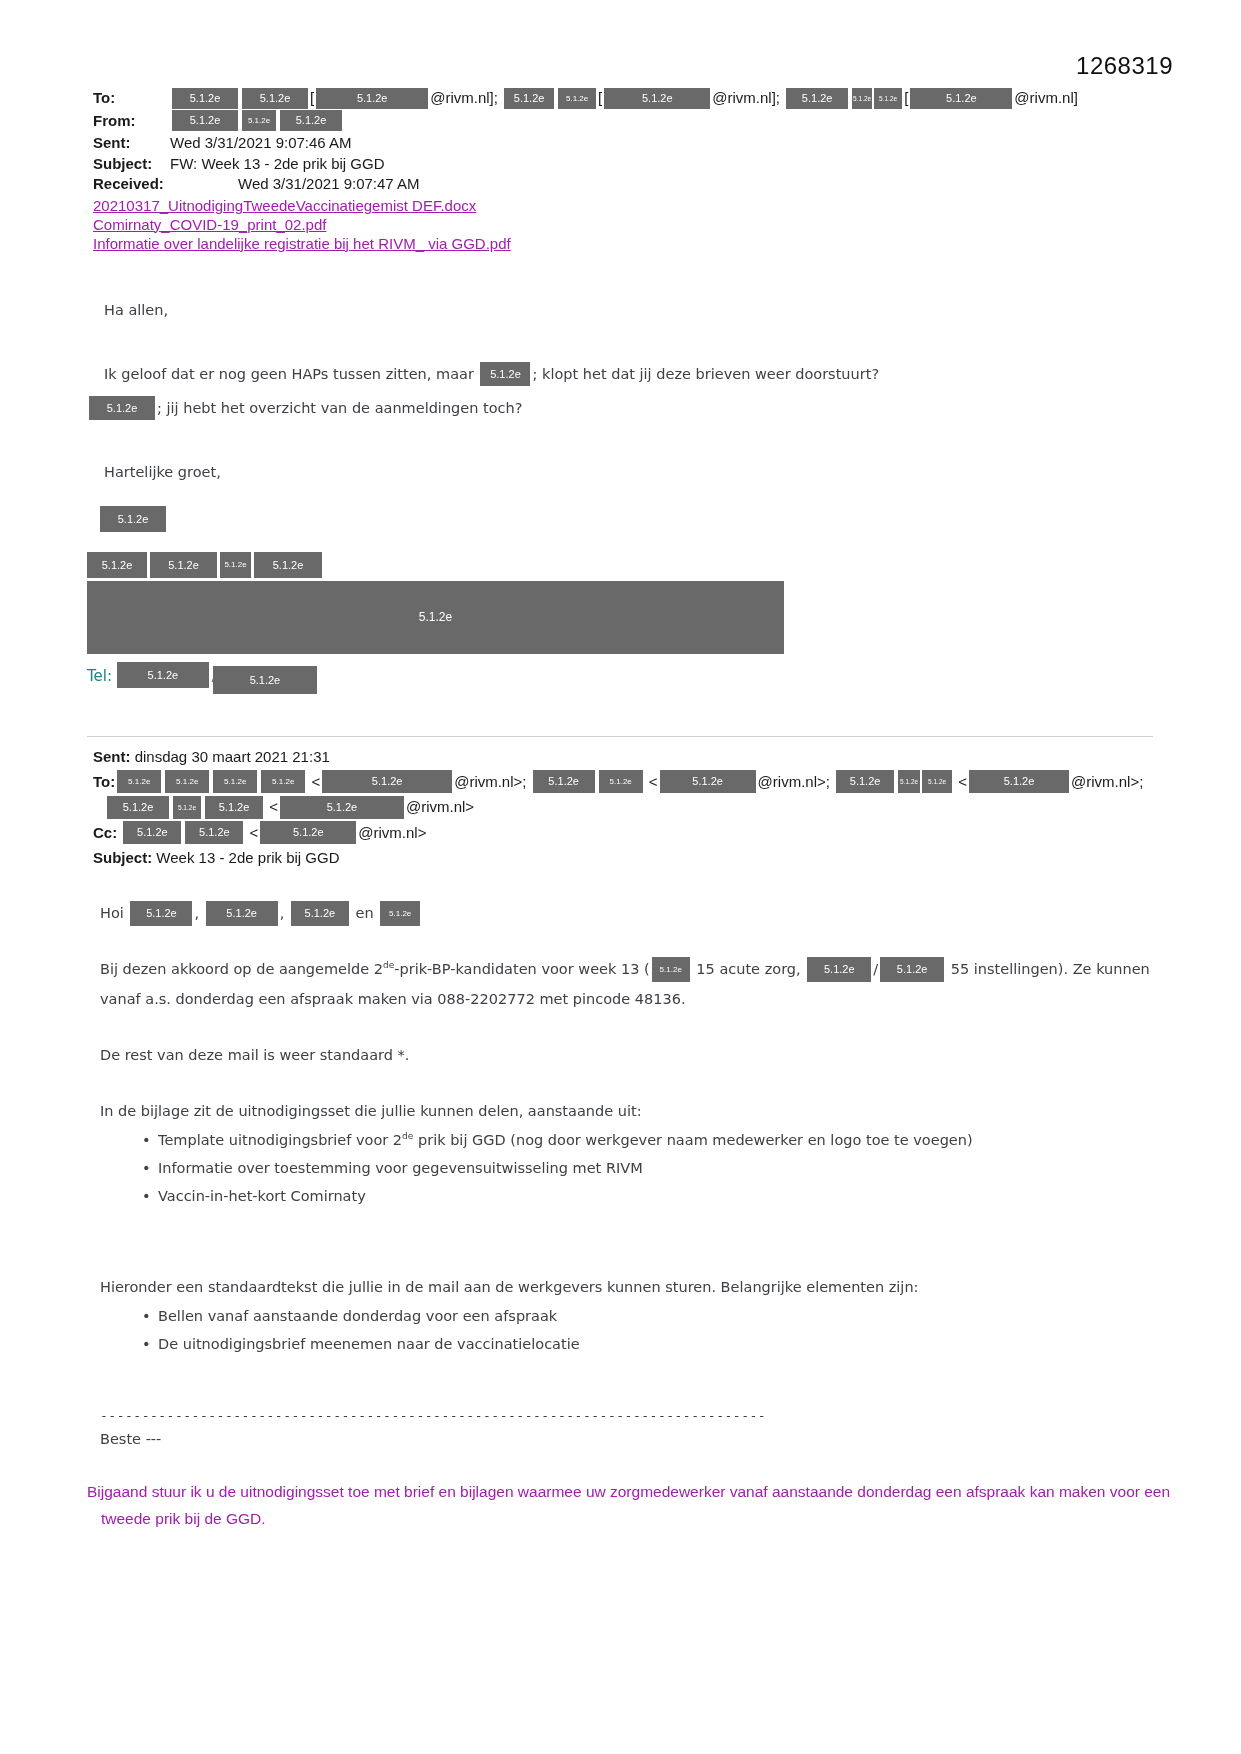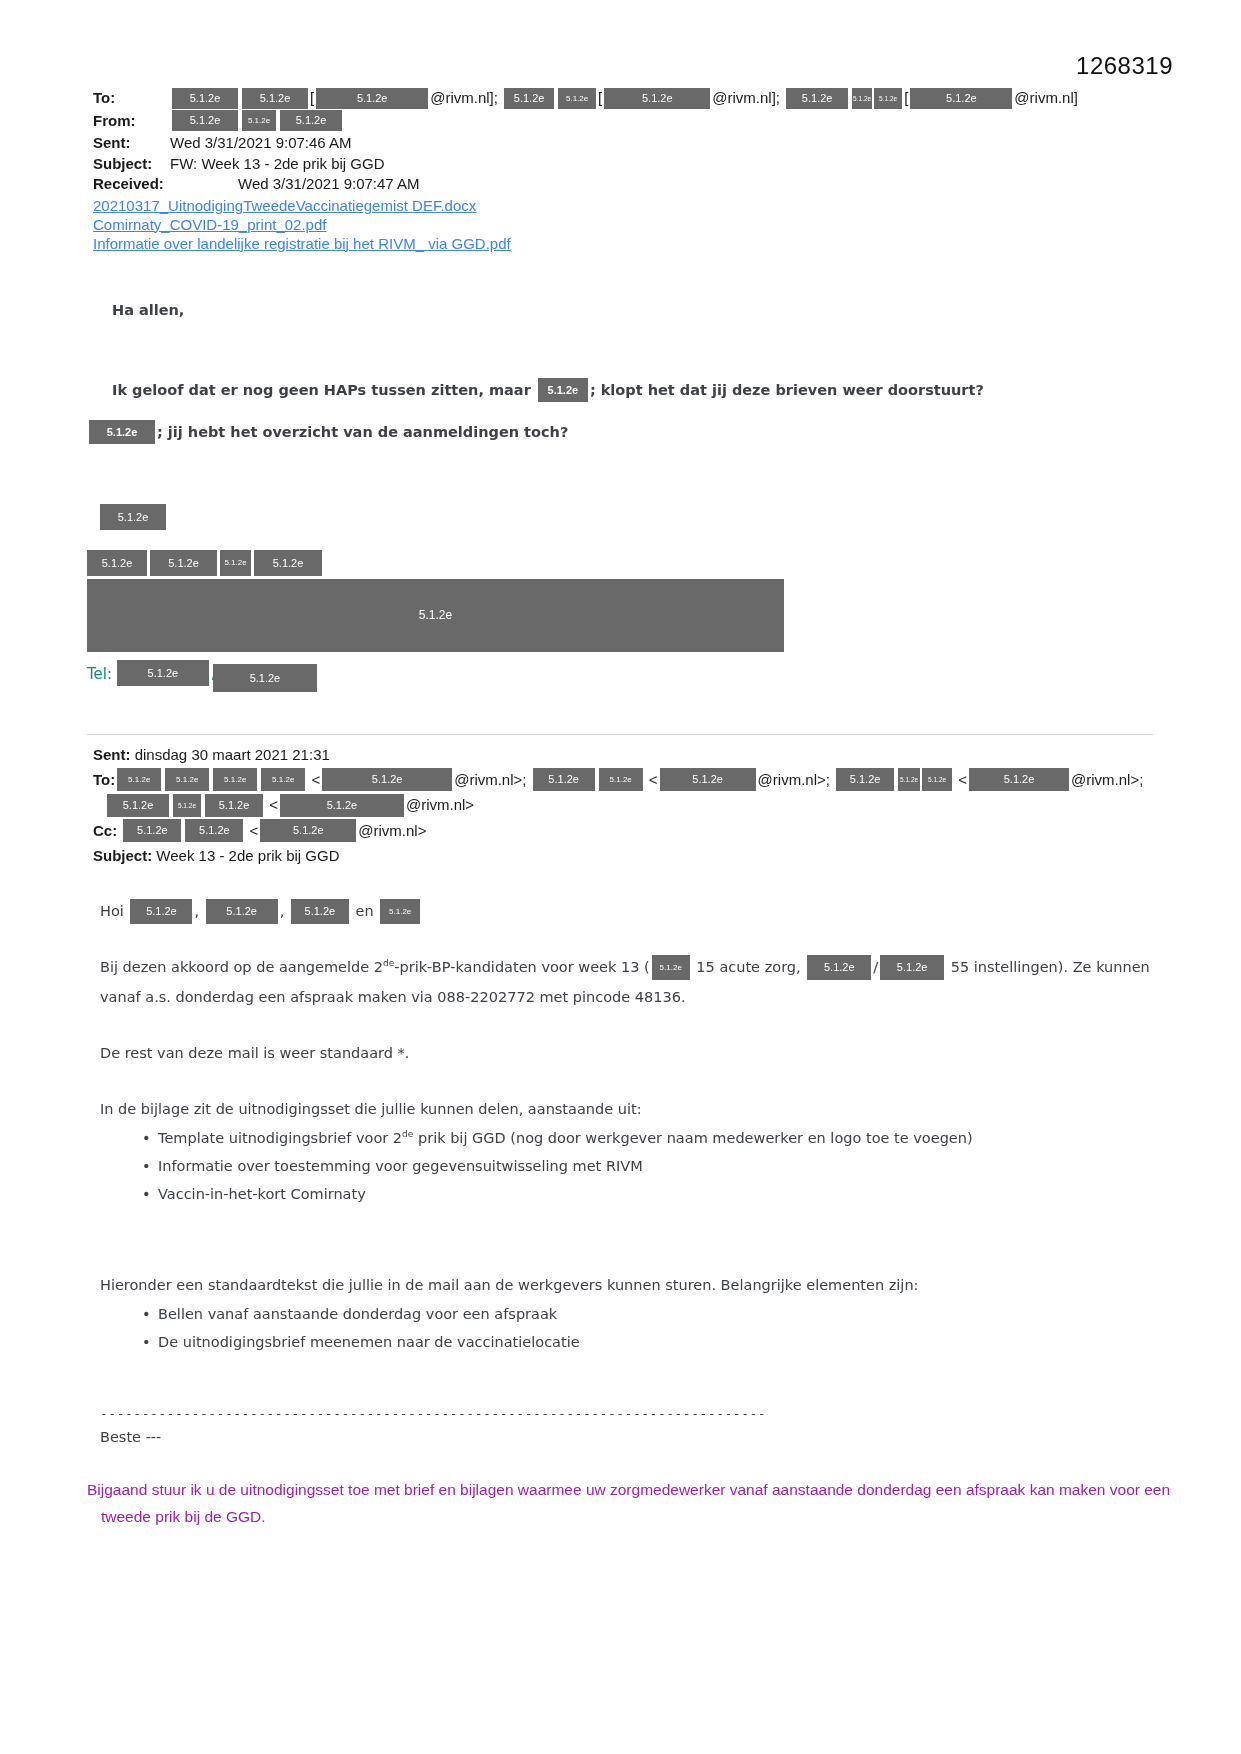--- a/index.html
+++ b/index.html
@@ -16,26 +16,26 @@
   .rx.h24{height:24px;line-height:24px;}
   .rx.h26{height:26px;line-height:26px;}
 
   
   .hdr1{margin:88px 0 0 93px;font-size:15px;line-height:19.5px;}
   .hdr1 .row{display:flex;margin-bottom:1px;align-items:flex-start;}
   .hdr1 .lbl{font-weight:bold;width:77px;flex:0 0 77px;}
   .hdr1 .val{white-space:nowrap;}
   .hdr1 .val.rcv{padding-left:68px;}
   .links{margin:2px 0 0 93px;font-size:15px;line-height:19px;}
-  .links a{color:#3b82f6;text-decoration:underline;display:block;cursor:pointer;}
+  .links a{color:#a21caf;text-decoration:underline;display:block;cursor:pointer;}
 
   
   .body1{margin:42px 0 0 100px;font-family:"DejaVu Sans",sans-serif;font-size:14.5px;color:#3d4045;
          width:1000px;line-height:30px;}
-  .body1 .para{margin:12px;font-weight:bold;}
+  .body1 .para{margin:4px;}
   .gap12{height:12px;}  .gap20{height:20px;}  .gap26{height:26px;}
 
   
   .sig{margin-left:87px;}
   .sig .name-box{margin:20px 0 0 13px;}
   .sig .line-boxes{margin-top:20px;}
   .sig .rx{margin:0 3px 0 0;}
   .big-block{width:697px;height:73px;background:#696969;color:#ffffff;display:flex;align-items:center;
              justify-content:center;font-size:12px;margin-top:2px;}
   .tel-row{margin-top:8px;font-family:"DejaVu Sans",sans-serif;font-size:15px;color:#18877f;}
@@ -110,20 +110,21 @@
   <div class="para">Ha allen,</div>
   <div class="gap26"></div>
   <div class="para">
     <span>Ik geloof dat er nog geen HAPs tussen zitten, maar</span>
     <span class="rx h24" style="width:50px">5.1.2e</span><span>; klopt het dat jij deze brieven weer doorstuurt?</span>
   </div>
   <div class="para" style="margin-left:-13px">
     <span class="rx h24" style="width:66px">5.1.2e</span><span>; jij hebt het overzicht van de aanmeldingen toch?</span>
   </div>
   <div class="gap26"></div>
+  <div class="para">Hartelijke groet,</div>
 </div>
 
 <div class="sig">
   <div class="name-box">
     <span class="rx h26" style="width:66px">5.1.2e</span>
   </div>
   <div class="line-boxes">
     <span class="rx h26" style="width:60px">5.1.2e</span><span class="rx h26" style="width:67px">5.1.2e</span><span class="rx h26 sm" style="width:31px">5.1.2e</span><span class="rx h26" style="width:68px">5.1.2e</span>
   </div>
   <div class="big-block">

